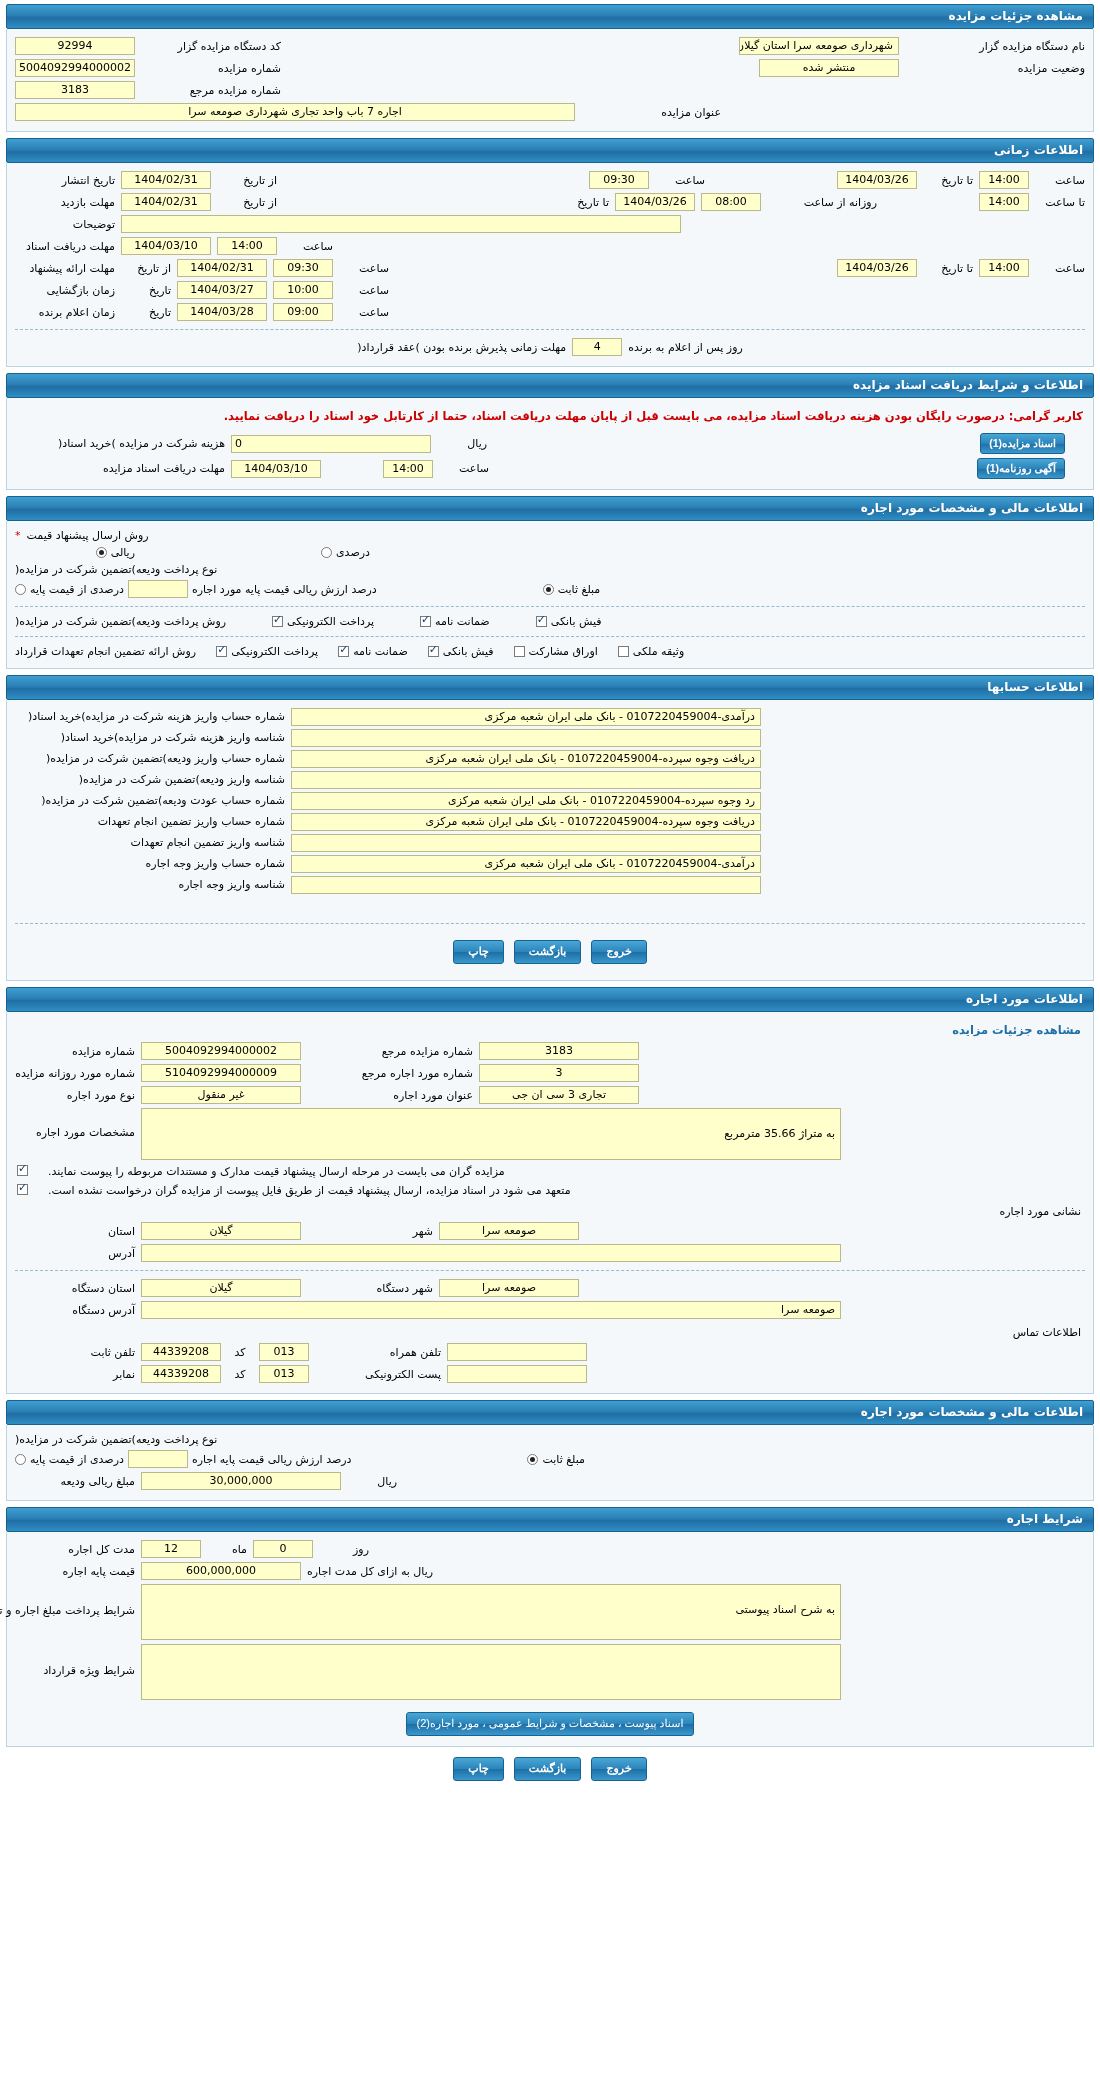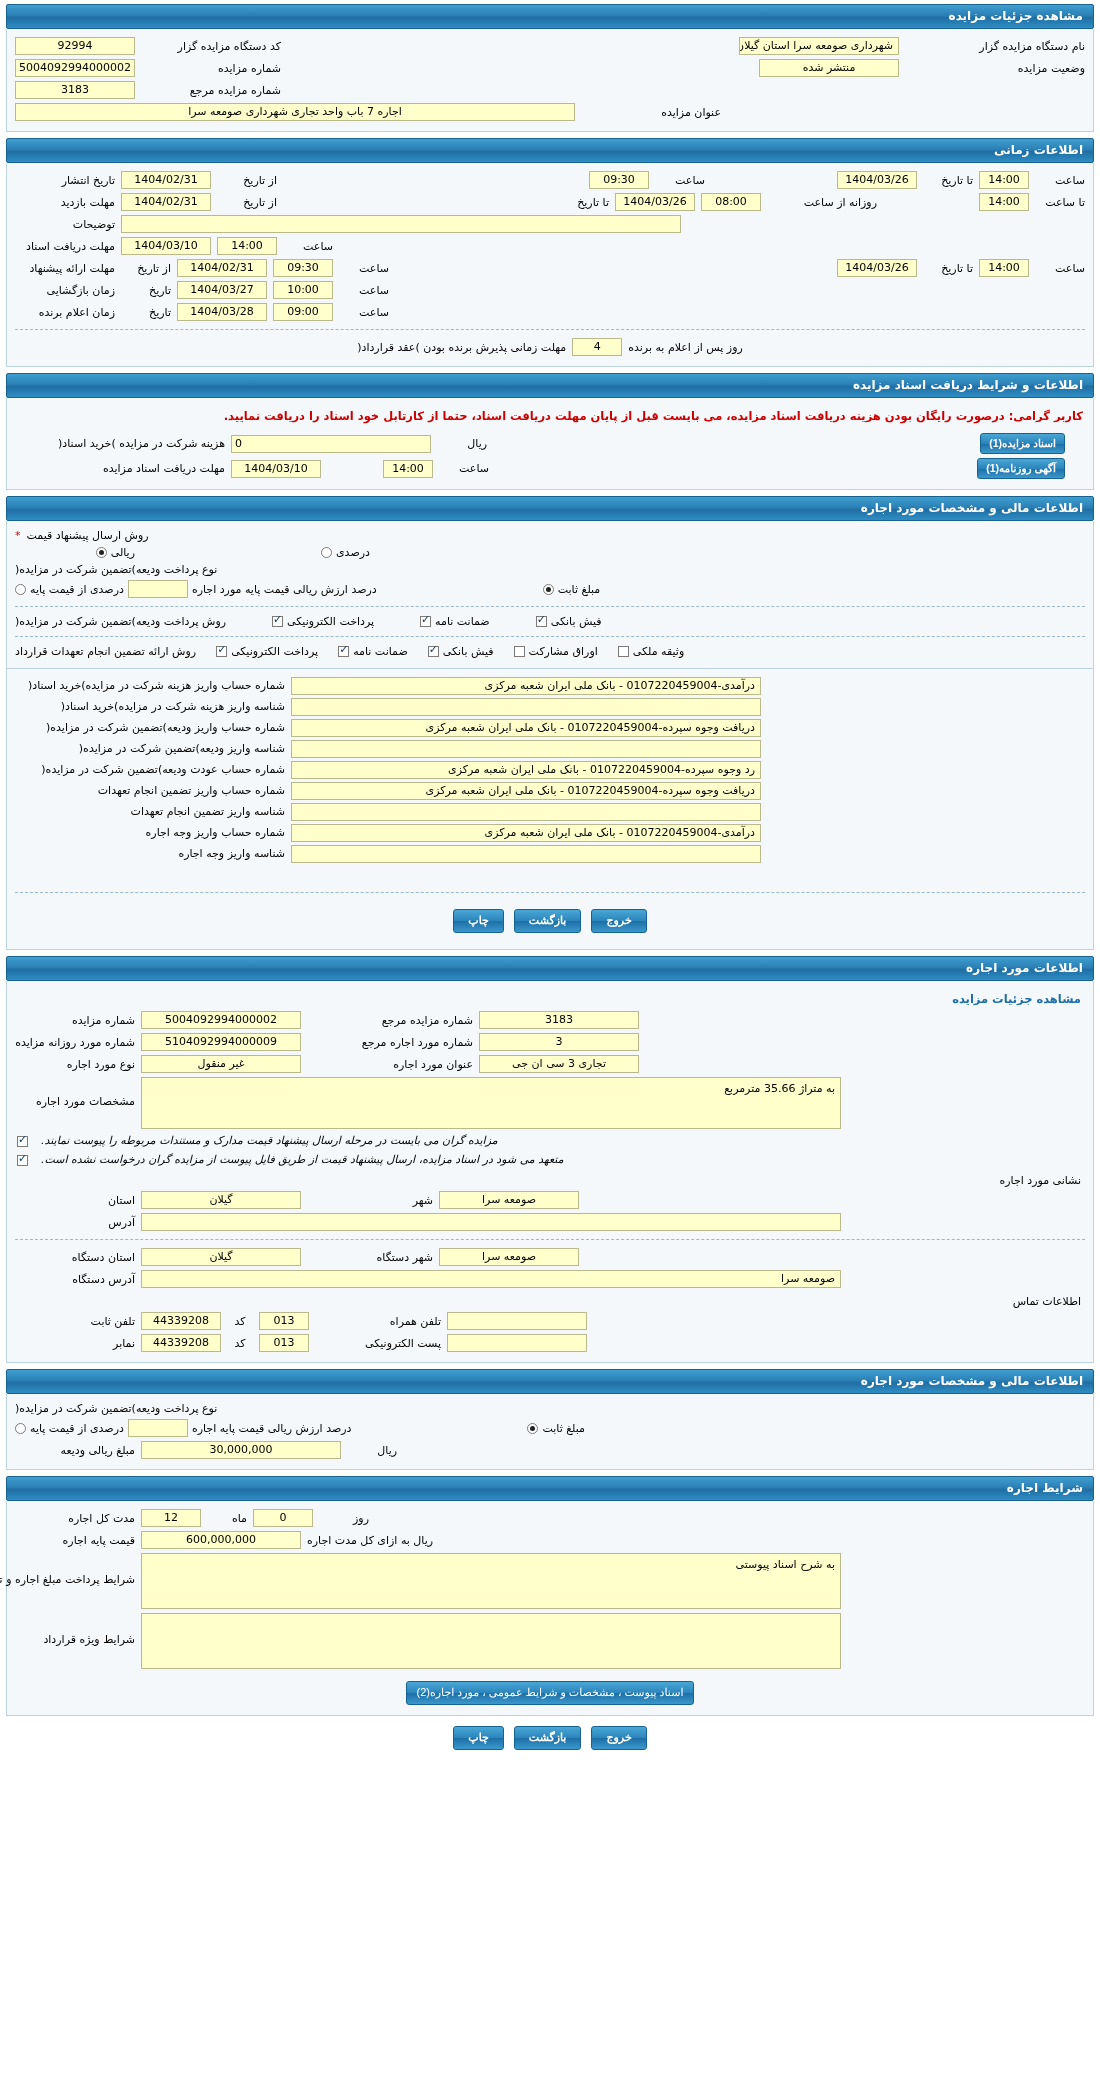--- a/index.html
+++ b/index.html
@@ -74,21 +74,21 @@
   .w160 { width: 160px; }
   .w200 { width: 200px; }
   .w470 { width: 470px; }
   .w560 { width: 560px; }
   .w700 { width: 700px; }
   .ta {
     background: #ffffcc;
     border: 1px solid #b9b98c;
     font-size: 11px;
     text-align: right;
-    padding: 3px 5px;
+    padding: 17px 5px;
     color: #000;
     line-height: 1.4;
   }
   .note-red {
     color: #cc0000;
     font-weight: bold;
     font-size: 11.5px;
     text-align: right;
     padding: 5px 2px 8px 2px;
   }
@@ -153,21 +153,21 @@
     font-weight: bold;
     font-size: 11.5px;
     text-align: right;
     padding: 5px 4px 3px 4px;
   }
   .grouplabel {
     text-align: right;
     font-size: 11px;
     padding: 5px 4px 2px 4px;
   }
-  .checkline { display: flex; align-items: flex-end; gap: 13px; padding: 3px 2px; font-style: italic; }
+  .checkline { display: flex; align-items: flex-start; gap: 20px; padding: 3px 2px; }
   .req { color: #cc0000; }
   .accounts .row { padding: 1.5px 0; }
 </style>
 </head>
 <body>
 
 <div class="page">
 
   <div class="bar first">مشاهده جزئیات مزایده</div>
   <div class="panel">
@@ -383,20 +383,21 @@
         <span class="chk on"></span>
       </div>
       <div class="opt" style="margin-left:14px">
         <span class="lbl">پرداخت الکترونیکی</span>
         <span class="chk on"></span>
       </div>
       <div class="lbl">روش ارائه تضمین انجام تعهدات قرارداد</div>
     </div>
   </div>
 
+  <div class="bar">اطلاعات حسابها</div>
   <div class="panel accounts">
 
     <div class="row">
       <div style="flex:1"></div>
       <div class="fld w470 rightal">درآمدی-0107220459004 - بانک ملی ایران شعبه مرکزی</div>
       <div class="lbl" style="width:270px;text-align:right">شماره حساب واریز هزینه شرکت در مزایده)خرید اسناد(</div>
     </div>
     <div class="row">
       <div style="flex:1"></div>
       <div class="fld w470 rightal"></div>

